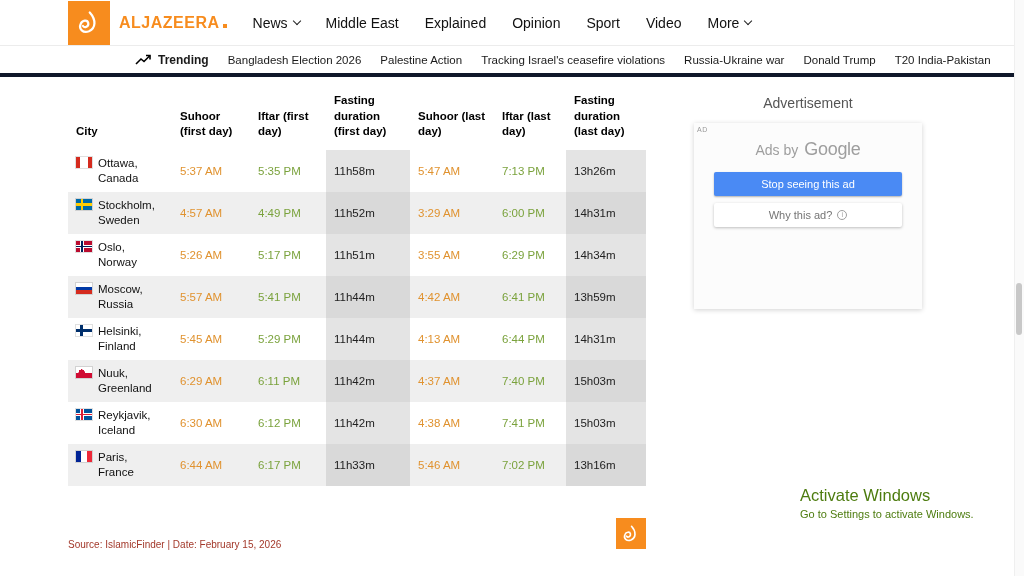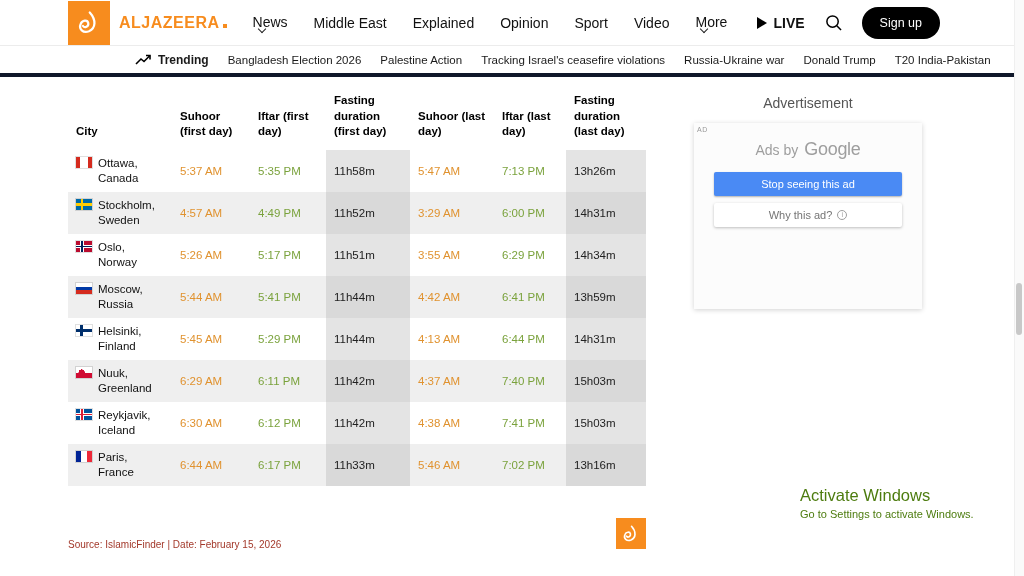--- a/index.html
+++ b/index.html
@@ -22,21 +22,21 @@
   }
   .brand {
     color: var(--accent, #f78c1e); font-weight: bold; font-size: 16px;
     letter-spacing: .5px; margin-left: 9px; white-space: nowrap;
   }
   .brand::after {
     content: ""; display: inline-block; width: 4px; height: 4px;
     background: var(--accent, #f78c1e); margin-left: 3px;
   }
   .nav { display: flex; align-items: center; gap: 26px; margin-left: 26px; font-size: 14px; }
-  .nav-item { display: flex; align-items: flex-start; cursor: pointer; white-space: nowrap; flex-direction: column; }
+  .nav-item { display: flex; align-items: center; cursor: pointer; white-space: nowrap; }
   .chev {
     width: 6px; height: 6px; border-right: 1.5px solid #222; border-bottom: 1.5px solid #222;
     transform: rotate(45deg); margin-left: 6px; margin-top: -4px; display: inline-block;
   }
   .header-right { margin-left: auto; display: flex; align-items: center; gap: 20px; }
   .live { display: flex; align-items: center; gap: 6px; font-weight: bold; font-size: 14px; cursor: pointer; }
   .play-icon {
     width: 0; height: 0;
     border-left: 10px solid #000; border-top: 6px solid transparent; border-bottom: 6px solid transparent;
   }
@@ -189,33 +189,20 @@
         <span>Sport</span>
       </div>
       <div class="nav-item">
         <span>Video</span>
       </div>
       <div class="nav-item">
         <span>More</span>
         <span class="chev"></span>
       </div>
     </div>
-  <div class="header-right">
-    <div class="live">
-      <span class="play-icon"></span>
-      <span>LIVE</span>
-    </div>
-    <div class="search-btn">
-      <svg width="17" height="17" viewBox="0 0 18 18">
-        <circle cx="8" cy="8" r="6" fill="none" stroke="#000" stroke-width="1.6"></circle>
-        <line x1="12.5" y1="12.5" x2="17" y2="17" stroke="#000" stroke-width="1.6"></line>
-      </svg>
-    </div>
-    <div class="signup">Sign up</div>
-  </div>
 </div>
 
 <div class="trending-bar">
   <div class="trend-label">
     <svg width="16" height="11" viewBox="0 0 16 11">
       <polyline points="1,10 6,5 9,7.5 15,1.5" fill="none" stroke="#000" stroke-width="1.6"></polyline>
       <polyline points="11,1.5 15,1.5 15,5.5" fill="none" stroke="#000" stroke-width="1.6"></polyline>
     </svg>
     <span>Trending</span>
   </div>
@@ -308,21 +295,21 @@
           <tr class="stripe">
             <td>
               <div class="city-cell">
                 <span class="flag flag-russia"></span>
                 <div class="city-lines">
                   <div>Moscow,</div>
                   <div>Russia</div>
                 </div>
               </div>
             </td>
-            <td class="t-suhoor">5:44 AM</td>
+            <td class="t-suhoor">5:57 AM</td>
             <td class="t-iftar">5:41 PM</td>
             <td class="t-dur">11h44m</td>
             <td class="t-suhoor">4:42 AM</td>
             <td class="t-iftar">6:41 PM</td>
             <td class="t-dur">13h59m</td>
           </tr>
           <tr>
             <td>
               <div class="city-cell">
                 <span class="flag flag-finland"></span>

